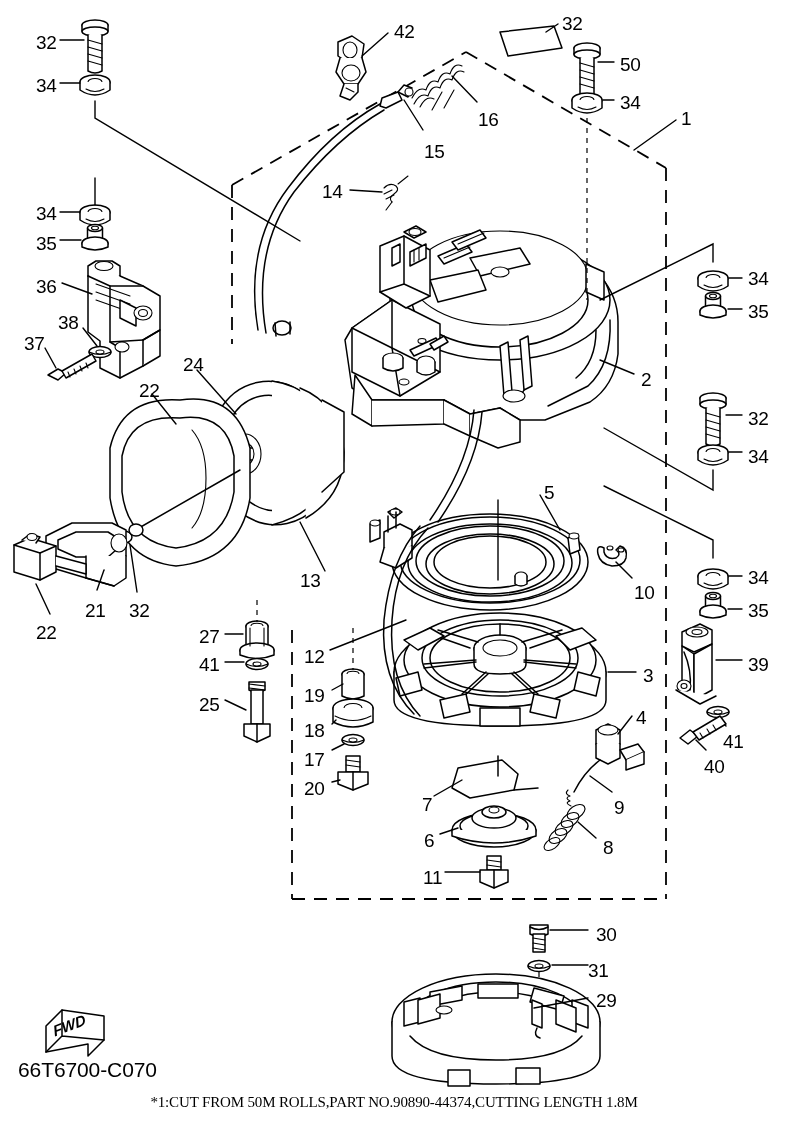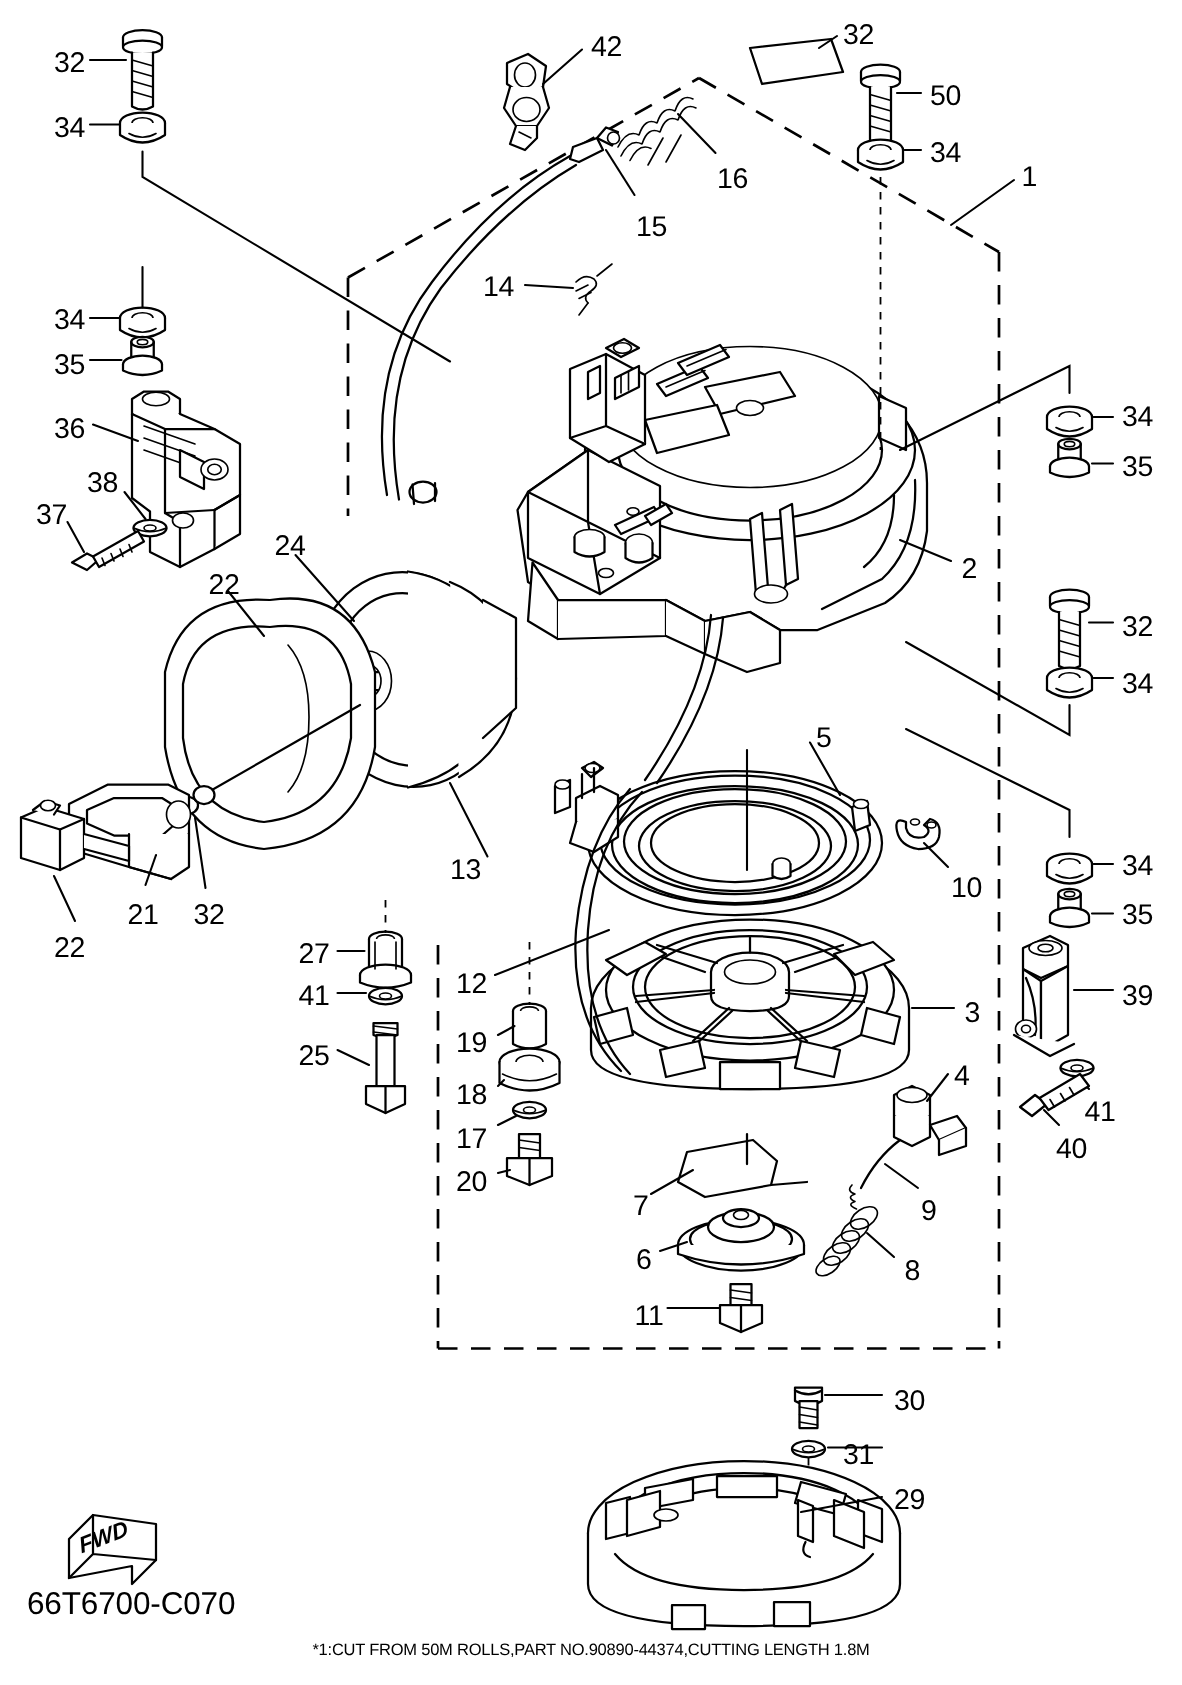--- a/index.html
+++ b/index.html
@@ -25,23 +25,24 @@
     letter-spacing:-0.2px;
     line-height:1;
     color:#000;
     white-space:nowrap;
     user-select:none;
   }
   .footnote{
     position:absolute;
     left:0; top:1094px; width:788px;
     text-align:center;
-    font-size:11px;
+    font-size:15px;
     letter-spacing:-0.15px;
     white-space:nowrap;
+    font-family:Liberation Serif, serif;
   }
   .dwgcode{
     position:absolute;
     left:18px; top:1058px;
     font-size:21px;
     letter-spacing:-0.1px;
   }
   .fwdwrap{position:absolute;left:30px;top:1006px;width:84px;height:56px;}
   .fwdtext{
     position:absolute;
@@ -612,21 +613,21 @@
   <div class="lbl" style="left:723px;top:732px">41</div>
   <div class="lbl" style="left:304px;top:750px">17</div>
   <div class="lbl" style="left:704px;top:757px">40</div>
   <div class="lbl" style="left:304px;top:779px">20</div>
   <div class="lbl" style="left:422px;top:795px">7</div>
   <div class="lbl" style="left:614px;top:798px">9</div>
   <div class="lbl" style="left:424px;top:831px">6</div>
   <div class="lbl" style="left:603px;top:838px">8</div>
   <div class="lbl" style="left:423px;top:868px">11</div>
   <div class="lbl" style="left:596px;top:925px">30</div>
-  <div class="lbl" style="left:562px;top:961px">31</div>
+  <div class="lbl" style="left:588px;top:961px">31</div>
   <div class="lbl" style="left:596px;top:991px">29</div>
 
   <div class="fwdwrap">
     <div class="fwdtext">FWD</div>
   </div>
 
   <div class="dwgcode">66T6700-C070</div>
 
   <div class="footnote">*1:CUT FROM 50M ROLLS,PART NO.90890-44374,CUTTING LENGTH 1.8M</div>
 

